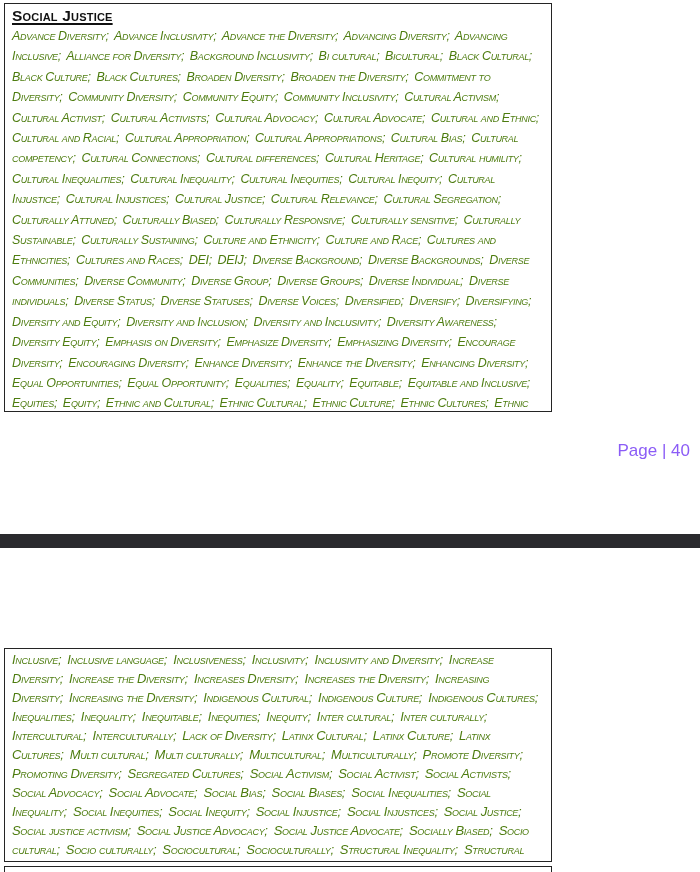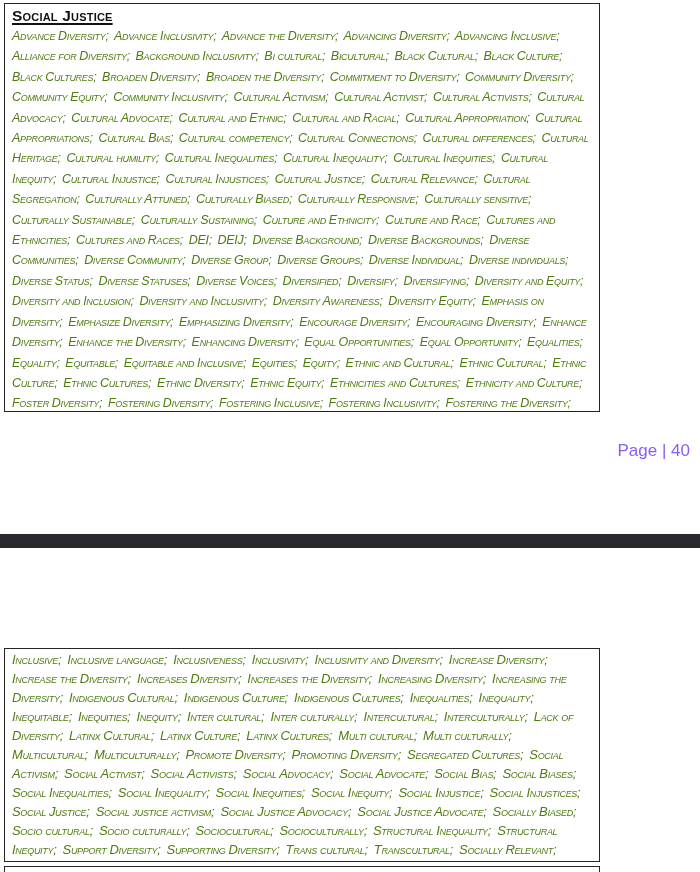--- a/index.html
+++ b/index.html
@@ -7,21 +7,21 @@
     width: 700px; height: 872px;
     background: #ffffff;
     position: relative;
     overflow: hidden;
     font-family: "Liberation Sans", sans-serif;
     color: #1f1f1f;
   }
   .page-box {
     position: absolute;
     left: 4px;
-    width: 596px;
+    width: 548px;
     box-sizing: border-box;
     border: 1px solid #242424;
     background: #ffffff;
     overflow: hidden;
   }
   .page-box.upper { top: 3px; height: 409px; padding: 2px 7px 0 7px; }
   .page-box.lower { top: 648px; height: 214px; padding: 1px 7px 0 7px; }
   .page-box.next-partial { top: 866px; height: 6px; border-bottom: none; padding: 1px 7px 0 7px; }
   .section-heading {
     margin: 0;

